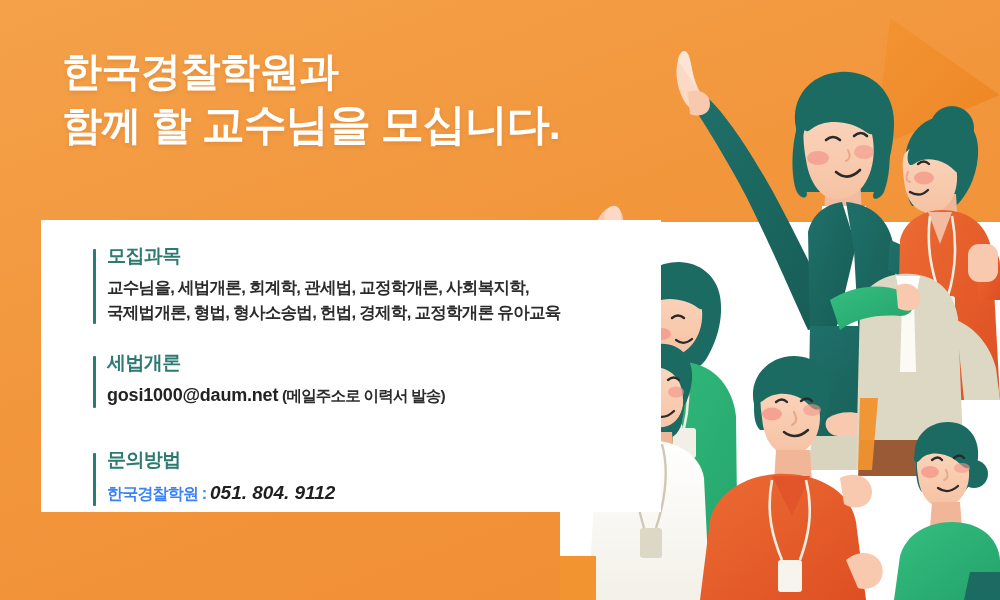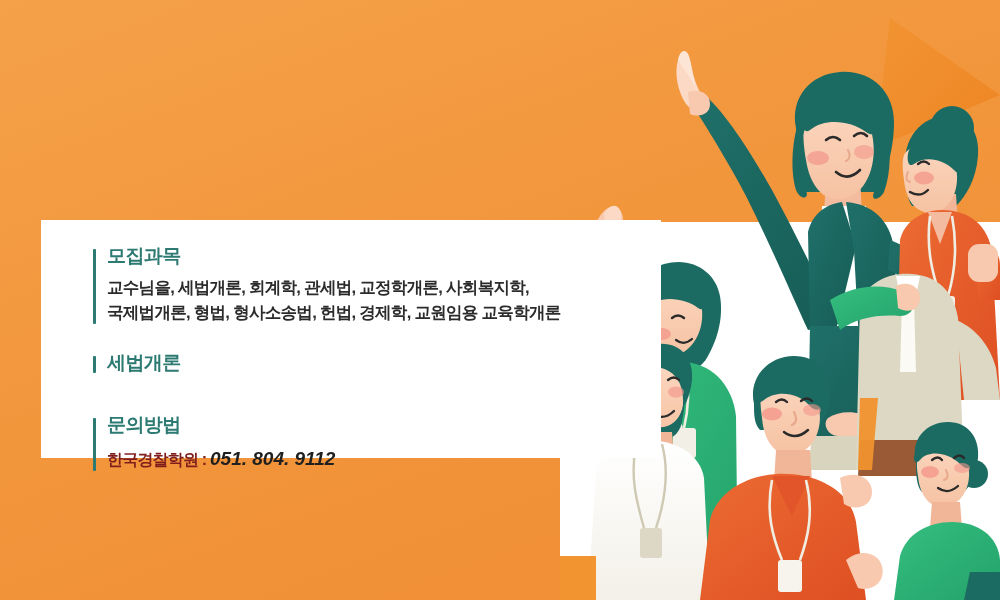--- a/index.html
+++ b/index.html
@@ -35,21 +35,21 @@
   }
   .hl-line { display:block; }
   #hl-line1 { font-size:40px; font-weight:600; letter-spacing:-0.5px; }
   #hl-line2 { font-size:40px; letter-spacing:-0.5px; }
   .hl-light { font-weight:600; }
   .hl-strong { font-weight:800; font-size:43px; letter-spacing:-1px; }
 
   
   #card {
     position:absolute; left:41px; top:220px;
-    width:620px; height:238px;
+    width:620px; height:292px;
     background:#FFFFFF;
     z-index:3;
   }
   #card-inner {
     position:absolute; left:52px; top:25px;
     width:540px;
   }
   .section { position:relative; padding-left:14px; margin-bottom:22px; }
   .section:last-child { margin-bottom:0;margin-top:39px; }
   .accent-bar {
@@ -60,21 +60,21 @@
     font-size:19px; font-weight:800; color:#2C7A72;
     letter-spacing:-0.6px; margin-bottom:7px; line-height:1.2;
   }
   .sec-body {
     font-size:16.5px; color:#2B2B2B; line-height:1.55;
     letter-spacing:-0.7px; font-weight:600;
   }
   .sec-body .line { display:block; white-space:nowrap; }
   .email-main { font-size:18px; font-weight:600; letter-spacing:-0.2px; color:#232323; }
   .email-note { font-size:15.5px; font-weight:600; letter-spacing:-0.8px; color:#2B2B2B; }
-  .contact-label { font-size:16px; font-weight:600; letter-spacing:-0.8px; color:#7f1d1d; }
+  .contact-label { font-size:16px; font-weight:600; letter-spacing:-0.8px; color:#3b82f6; }
   .contact-number { font-size:19px; font-weight:800; letter-spacing:0px; color:#1F1F1F;font-style:italic; }
 
   #sec-subjects { margin-bottom:26px; }
   #sec-apply { margin-bottom:26px; }
 </style>
 </head>
 <body>
 
 <div id="banner">
 
@@ -354,36 +354,45 @@
 
         <path d="M410,572 L440,572 L440,600 L404,600 Z" fill="#1C6B63"></path>
       </g>
 
       <path d="M300,398 L318,398 L312,470 L298,470 Z" fill="#F0922E" opacity="0.95"></path>
 
       <rect x="0" y="556" width="36" height="44" fill="#F2942F"></rect>
     </svg>
   </div>
 
+  <div id="headline">
+    <span class="hl-line" id="hl-line1">한국경찰학원과</span>
+    <span class="hl-line" id="hl-line2">
+      <span class="hl-light">함께 할 </span><span class="hl-strong">교수님을 모십니다.</span>
+    </span>
+  </div>
 
   <div id="card">
     <div id="card-inner">
 
       <div class="section" id="sec-subjects">
         <span class="accent-bar"></span>
         <div class="sec-title">모집과목</div>
         <div class="sec-body">
           <span class="line">교수님을, 세법개론, 회계학, 관세법, 교정학개론, 사회복지학,</span>
-          <span class="line">국제법개론, 형법, 형사소송법, 헌법, 경제학, 교원임용 교육학개론</span>
+          <span class="line">국제법개론, 형법, 형사소송법, 헌법, 경제학, 교정학개론 유아교육</span>
         </div>
       </div>
 
       <div class="section" id="sec-apply">
         <span class="accent-bar"></span>
         <div class="sec-title">세법개론</div>
+        <div class="sec-body">
+          <span class="line"><span class="email-main">gosi1000@daum.net</span> <span class="email-note">(메일주소로 이력서 발송)</span></span>
+        </div>
       </div>
 
       <div class="section" id="sec-contact">
         <span class="accent-bar"></span>
         <div class="sec-title">문의방법</div>
         <div class="sec-body">
           <span class="line"><span class="contact-label">한국경찰학원 : </span><span class="contact-number">051. 804. 9112</span></span>
         </div>
       </div>
 

